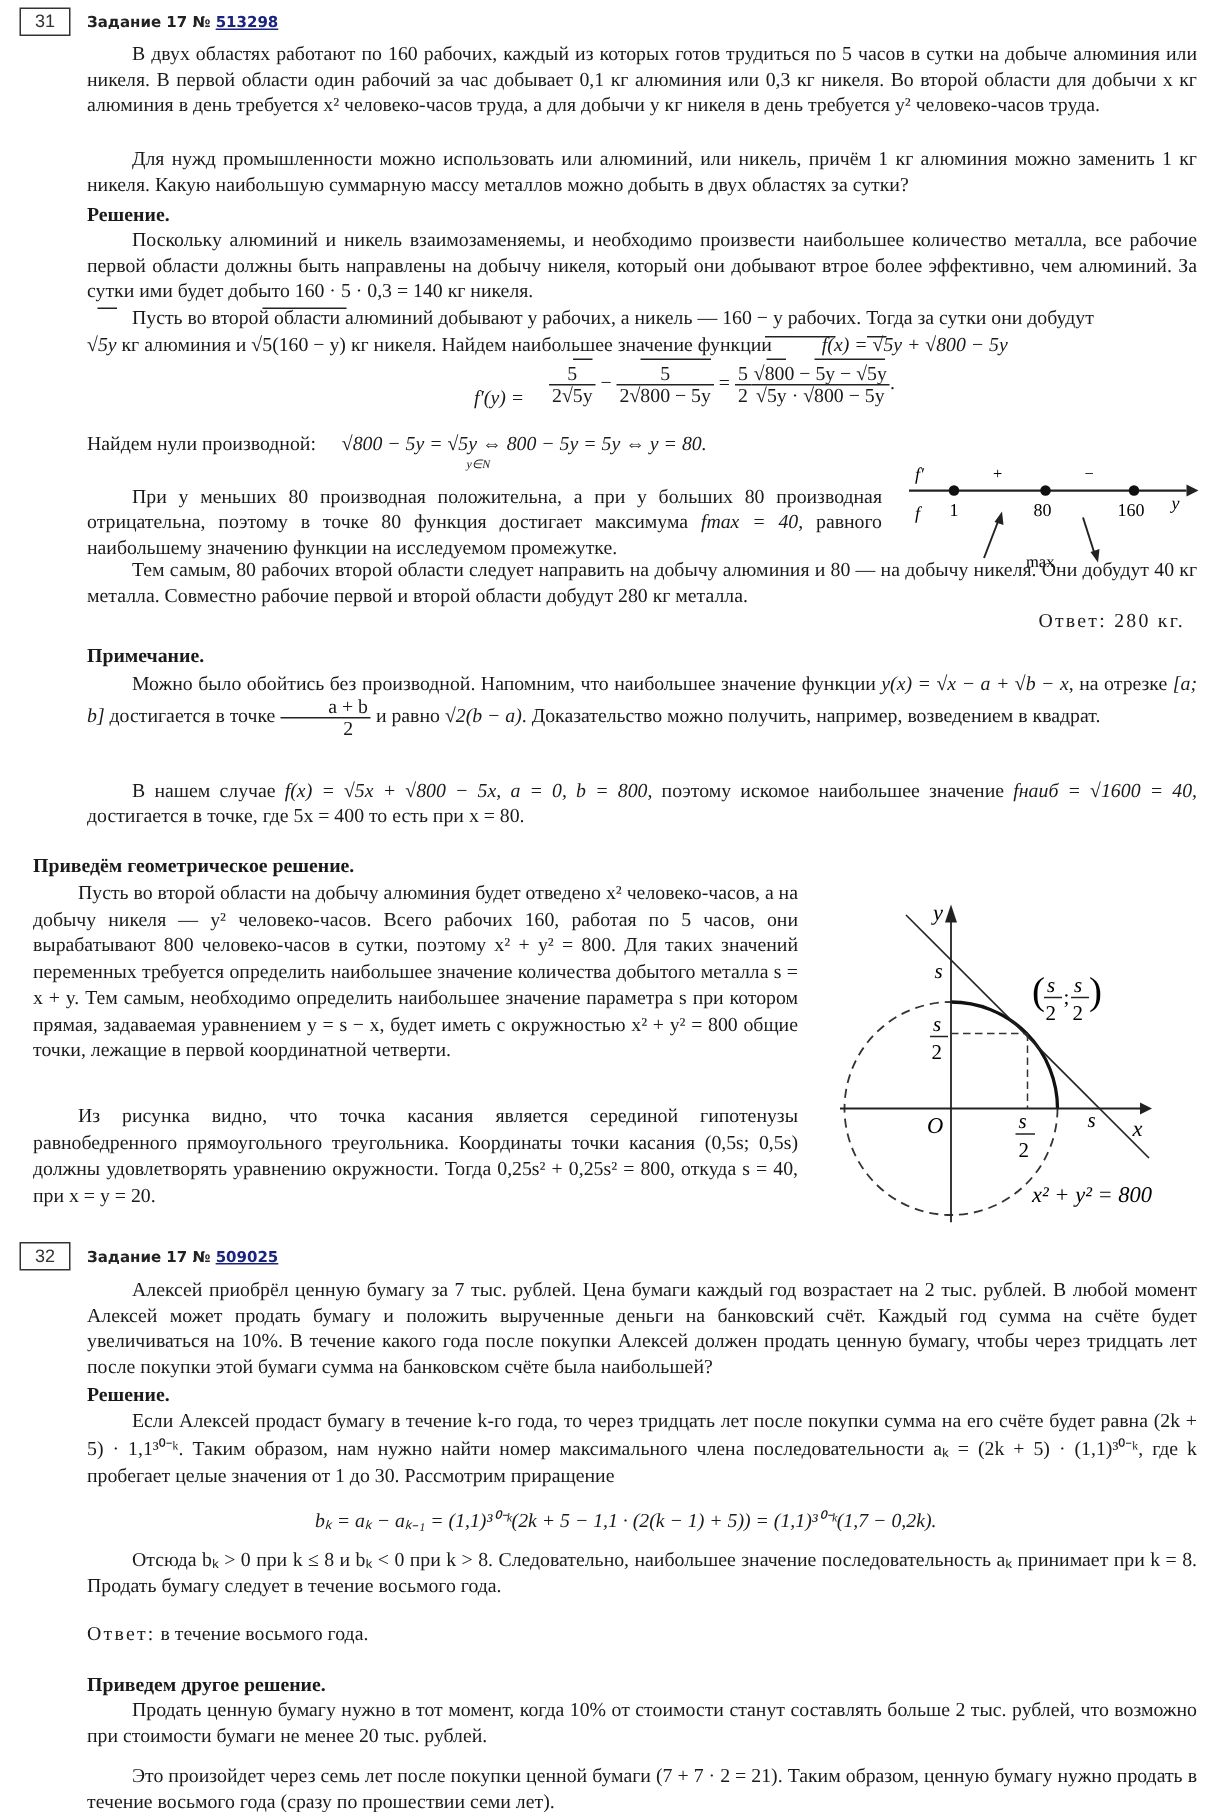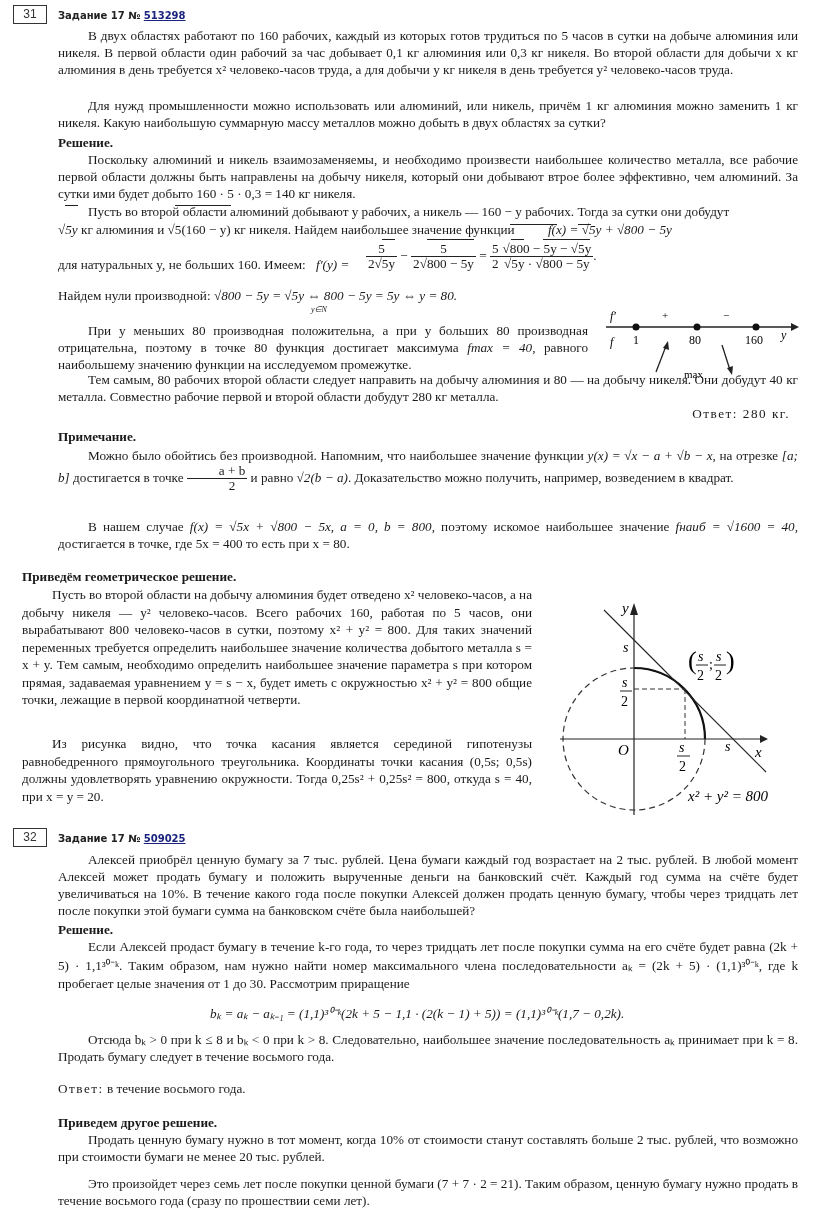--- a/index.html
+++ b/index.html
@@ -39,32 +39,31 @@
 
 <div class="abs" style="left:58px;top:221px;width:740px;">
   √<span class="sqrt m">5y</span>
   <span>кг алюминия и</span>
   √<span class="sqrt">5(160 − y)</span>
   <span>кг никеля. Найдем наибольшее значение функции</span>
   <span class="m" style="margin-left:30px;">f(x) = √5y + √800 − 5y</span>
 </div>
 
 <div class="abs" style="left:58px;top:242px;width:740px;height:40px;">
-  <span class="abs" style="left:0;top:14px;">для натуральных y, не больших 160. Имеем:</span>
   <span class="abs m" style="left:258px;top:14px;">f′(y) =</span>
   <span class="abs" style="left:308px;top:0;">
     <span class="frac"><span class="num">5</span><span>2√<span class="sqrt">5y</span></span></span> −
     <span class="frac"><span class="num">5</span><span>2√<span class="sqrt">800 − 5y</span></span></span> =
     <span class="frac"><span class="num">5</span><span>2</span></span><span class="frac"><span class="num">√<span class="sqrt">800 − 5y</span> − √<span class="sqrt">5y</span></span><span>√<span class="sqrt">5y</span> · √<span class="sqrt">800 − 5y</span></span></span>.
   </span>
 </div>
 
 <div class="abs" style="left:58px;top:287px;width:740px;">
   <span>Найдем нули производной:</span>
-  <span class="m" style="">√800 − 5y = √5y ⇔ 800 − 5y = 5y ⇔ y = 80.</span>
+  <span class="m" style="margin-left:14px;">√800 − 5y = √5y ⇔ 800 − 5y = 5y ⇔ y = 80.</span>
 </div>
 <div class="abs m" style="left:311px;top:301px;font-size:8px;">y∈N</div>
 
 <div class="abs ind" style="left:58px;top:322px;width:530px;text-align:justify;">
   <span>При y меньших 80 производная положительна, а при y больших 80 производная отрицательна, поэтому в точке 80 функция достигает максимума</span>
   <span class="m">fmax = 40</span><span>, равного наибольшему значению функции на исследуемом промежутке.</span>
 </div>
 
 <svg class="abs" style="left:596px;top:306px;" width="210" height="80">
   <line x1="10" y1="21" x2="195" y2="21" stroke="#222" stroke-width="1.5"></line>

